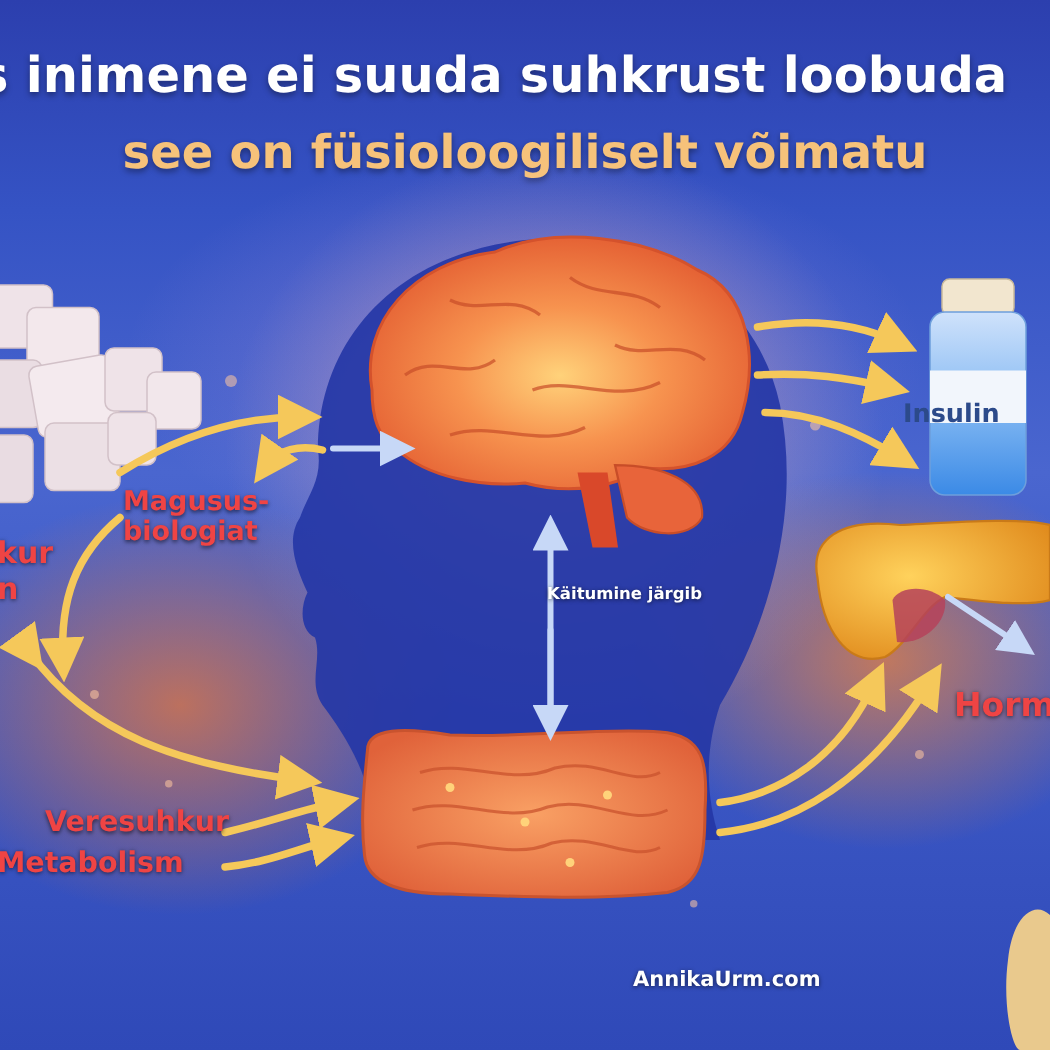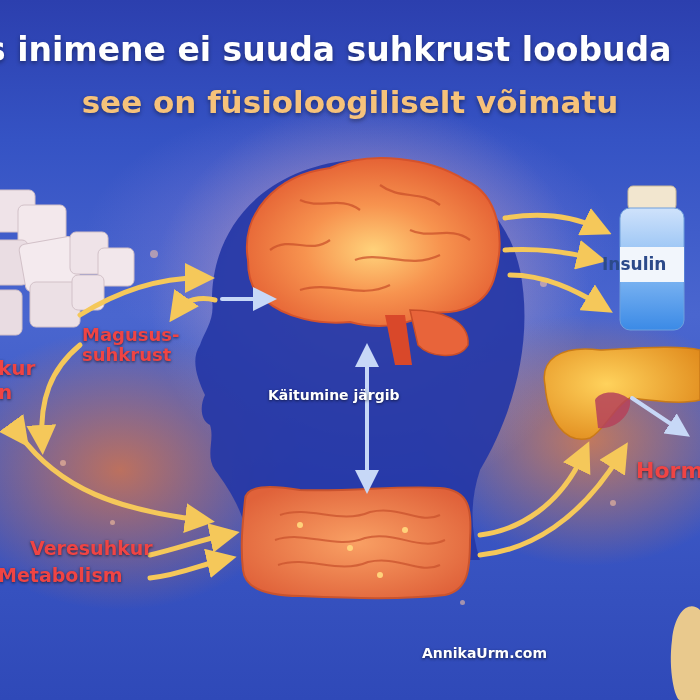--- a/index.html
+++ b/index.html
@@ -126,33 +126,33 @@
   </g>
 
   <g stroke="#c7d8f7" stroke-width="4" fill="none" stroke-linecap="round">
     <path d="M222,299 L265,299" marker-end="url(#blueHead)"></path>
     <path d="M367,470 L367,355" marker-end="url(#blueHead)"></path>
     <path d="M367,420 L367,482" marker-end="url(#blueHead)"></path>
     <path d="M632,398 L680,430" marker-end="url(#blueHead)"></path>
   </g>
 </svg>
 
-<div class="abs" style="left:602px;top:254px;font-size:17px;font-weight:bold;color:#2c4a8a;">Insulin</div>
+<div class="abs" style="left:602px;top:266px;font-size:17px;font-weight:bold;color:#2c4a8a;">Insulin</div>
 
 <div class="abs lbl" style="left:82px;top:325px;font-size:18px;line-height:20px;">
   <div>Magusus-</div>
-  <div>suhkrust</div>
+  <div>biologiat</div>
 </div>
 
 <div class="abs lbl" style="left:-2px;top:356px;font-size:20px;line-height:24px;">
   <div>kur</div>
   <div>n</div>
 </div>
 
-<div class="abs lbl-white" style="left:268px;top:385px;font-size:14px;line-height:21px;text-align:left;width:200px;">
+<div class="abs lbl-white" style="left:268px;top:385px;font-size:11px;line-height:21px;text-align:right;width:200px;">
   <div>Käitumine järgib</div>
 </div>
 
 <div class="abs lbl" style="left:30px;top:537px;font-size:19px;">Veresuhkur</div>
 <div class="abs lbl" style="left:-2px;top:564px;font-size:19px;">Metabolism</div>
 
 <div class="abs lbl" style="left:636px;top:458px;font-size:22px;">Horm</div>
 
 <div class="abs lbl-white" style="left:422px;top:645px;font-size:14px;">AnnikaUrm.com</div>
 

